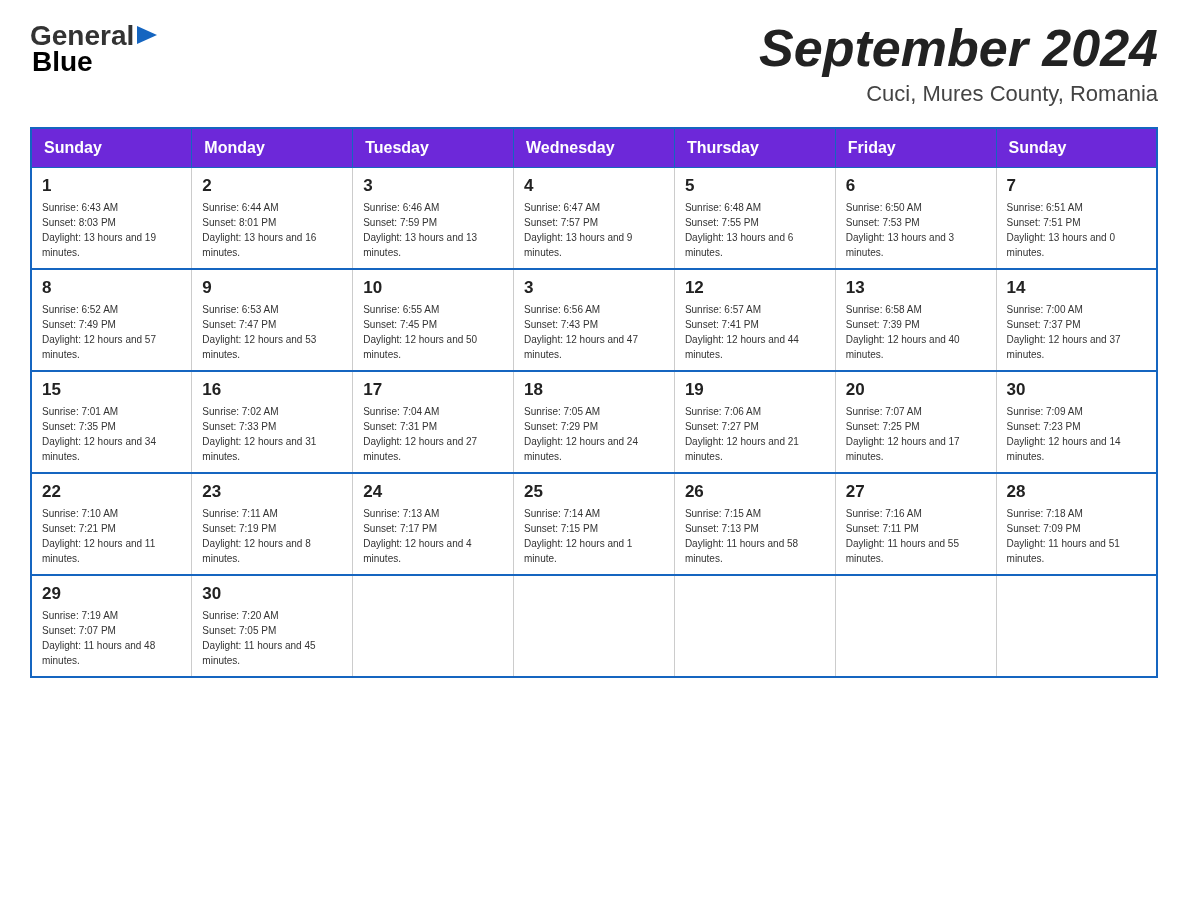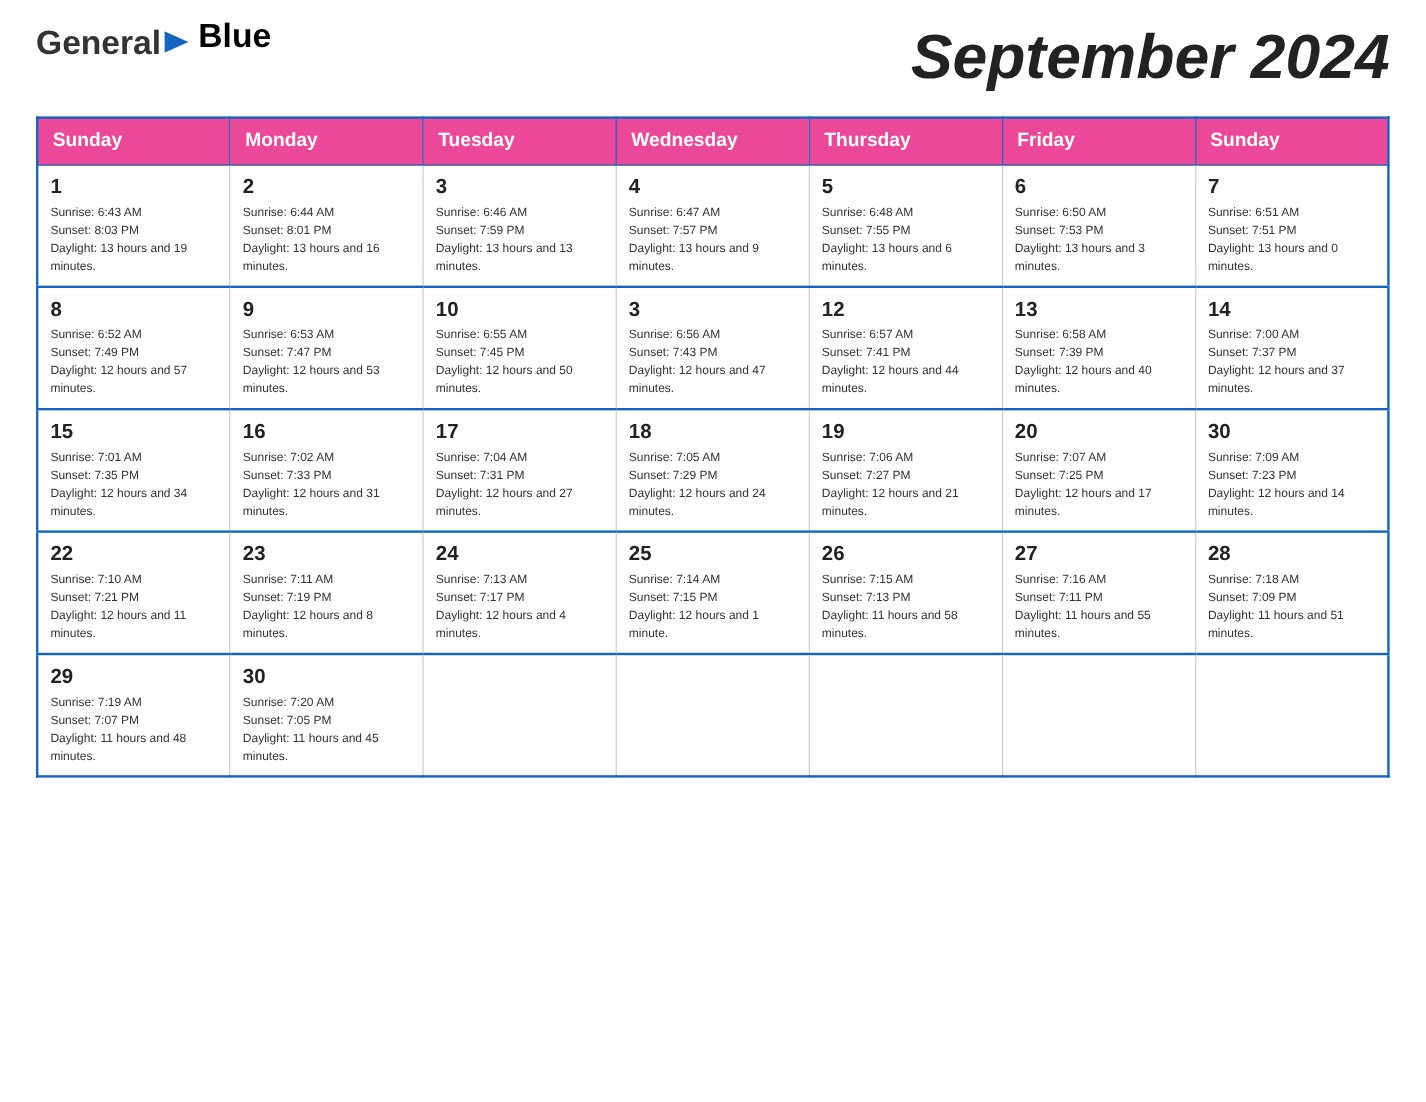--- a/index.html
+++ b/index.html
@@ -40,21 +40,21 @@
       font-size: 22px;
       color: #444;
       margin-top: 4px;
     }
     .calendar {
       width: 100%;
       border-collapse: collapse;
       border: 2px solid #1565C0;
     }
     .calendar th {
-      background-color: #ec4899;
+      background-color: #6d28d9;
       color: #fff;
       font-size: 16px;
       font-weight: bold;
       padding: 10px 12px;
       text-align: left;
       border: 1px solid #1565C0;
     }
     .calendar td {
       vertical-align: top;
       padding: 8px 10px;
@@ -76,20 +76,21 @@
       font-size: 10px;
       color: #333;
       line-height: 1.5;
     }
     .empty-cell {
       background: #fff;
       border: 1px solid #ccc;
     }
     .logo-wrapper {
       display: flex;
+      flex-direction: column;
       align-items: flex-start;
     }
     .logo-line1 {
       display: flex;
       align-items: center;
     }
   </style>
 </head>
 <body>
 
@@ -98,20 +99,21 @@
     <div class="logo-line1">
       <span class="logo-text-general">General</span>
       <svg width="26" height="26" viewBox="0 0 26 26" style="margin-left:3px; margin-top:-2px;">
         <polygon points="0,4 20,13 0,22" fill="#1565C0"></polygon>
       </svg>
     </div>
     <span class="logo-text-blue" style="margin-top:-6px; margin-left:2px;">Blue</span>
   </div>
   <div class="title-section">
     <div class="calendar-title">September 2024</div>
+    <div class="calendar-subtitle">Cuci, Mures County, Romania</div>
   </div>
 </div>
 
 <table class="calendar">
   <thead>
     <tr>
     <th>Sunday</th>
         <th>Monday</th>
         <th>Tuesday</th>
         <th>Wednesday</th>

